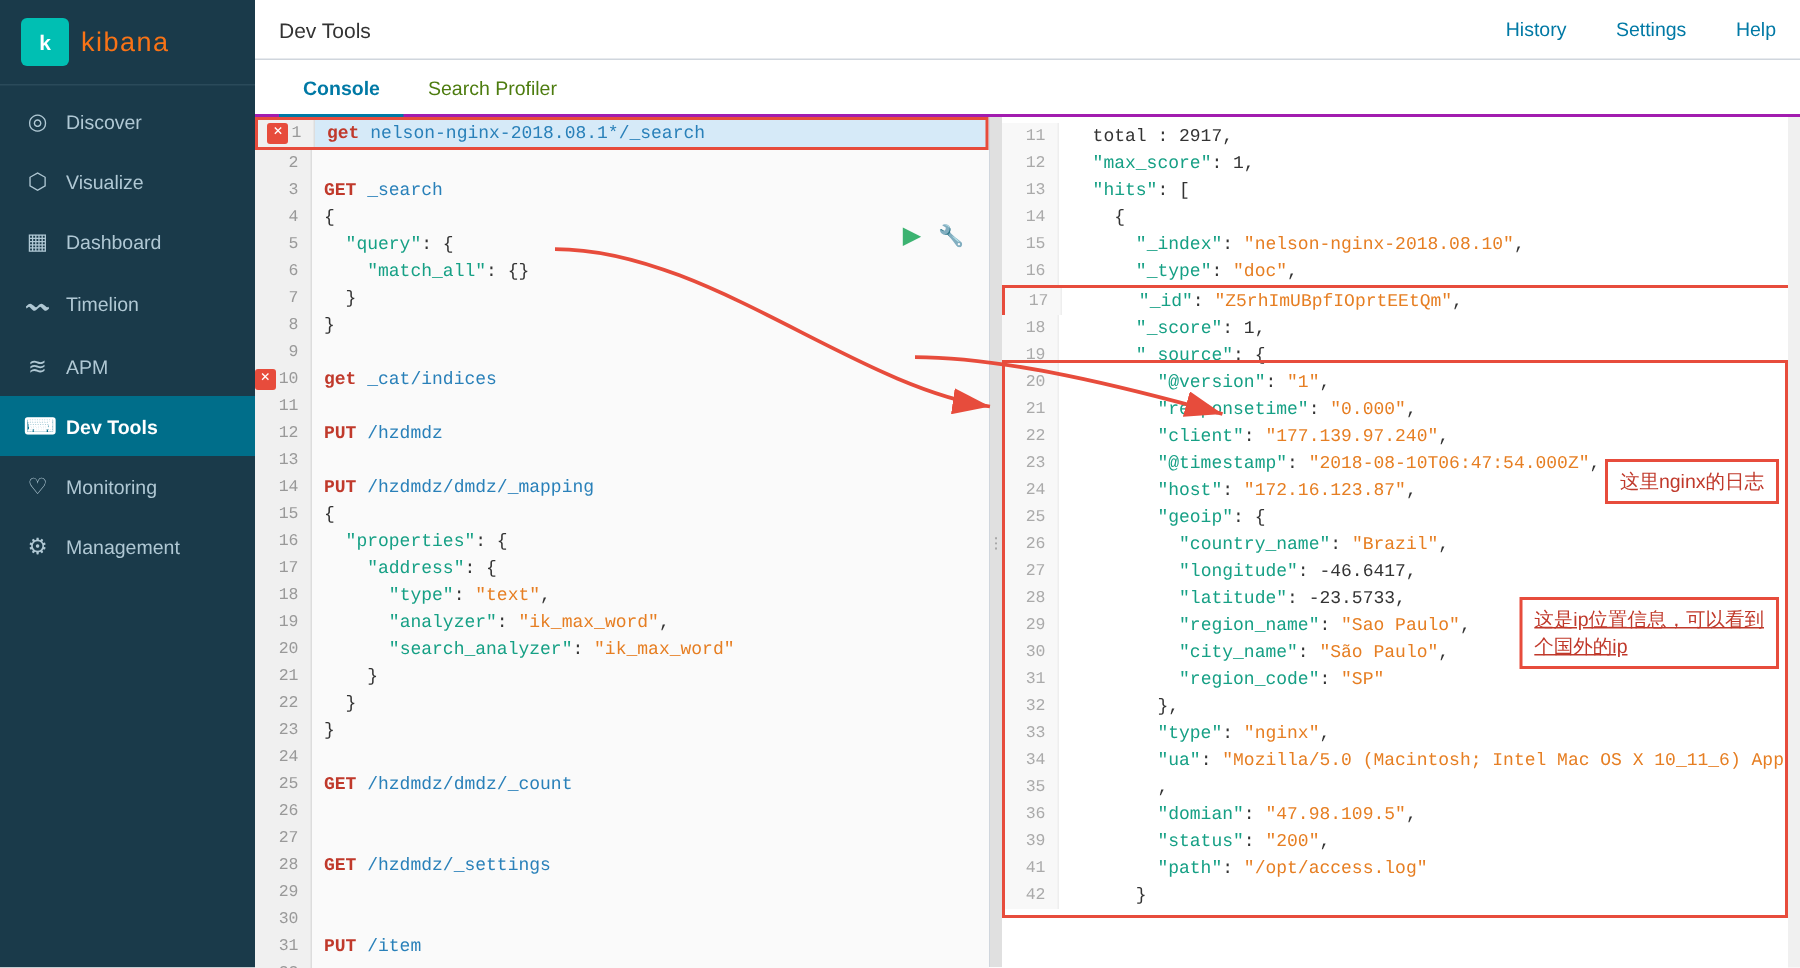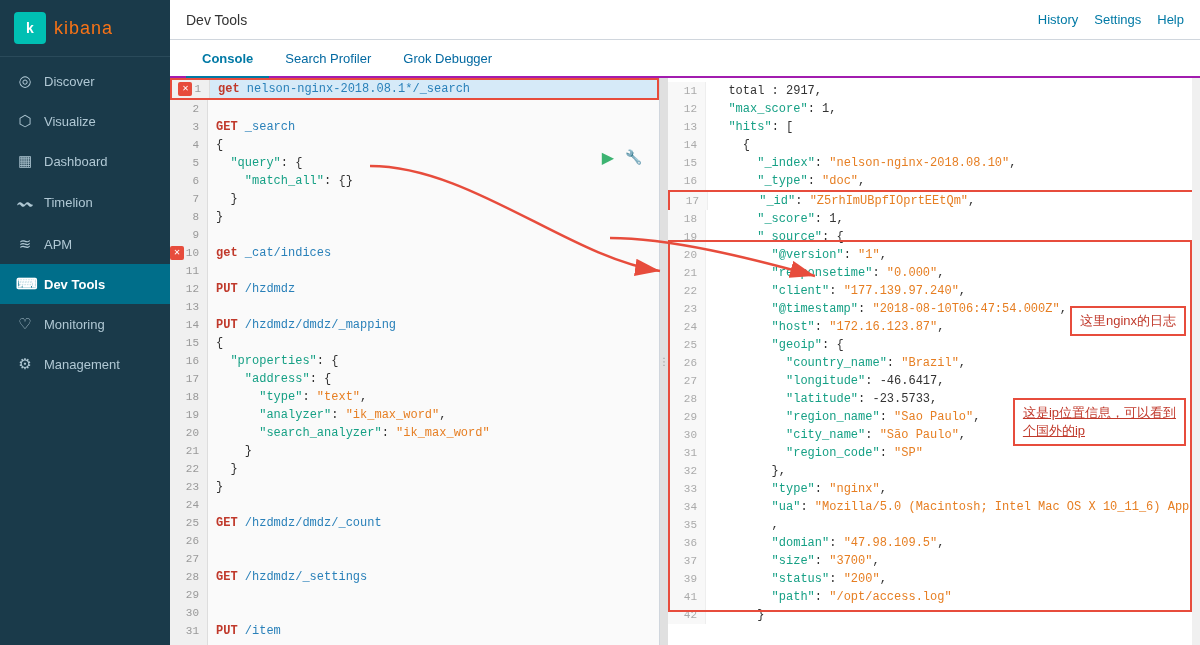--- a/index.html
+++ b/index.html
@@ -57,36 +57,36 @@
     .top-bar {
       display: flex;
       align-items: center;
       justify-content: space-between;
       padding: 0 16px;
       height: 40px;
       border-bottom: 1px solid #d0d6dd;
       background: #fff;
     }
     .top-bar-title { font-size: 14px; color: #333; font-weight: 400; }
-    .top-bar-actions { display: flex; gap: 16px; }
+    .top-bar-actions { display: flex; gap: 33px; }
     .top-bar-actions span { color: #0079a5; cursor: pointer; font-size: 13px; }
 
     
     .tabs {
       display: flex;
       align-items: center;
       border-bottom: 2px solid #a21caf;
       padding: 0 0 0 16px;
       background: #fff;
       height: 38px;
     }
     .tab {
       padding: 10px 16px;
       cursor: pointer;
-      color: #0369a1;
+      color: #4d7c0f;
       font-size: 13px;
       border-bottom: 2px solid transparent;
       margin-bottom: -2px;
     }
     .tab.active { color: #0079a5; border-bottom: 2px solid #0079a5; font-weight: 600; }
 
     
     .editor-area {
       display: flex;
       flex: 1;
@@ -301,23 +301,20 @@
     </div>
   </div>
 
   <div class="tabs">
     <div class="tab active">
       <span>Console</span>
     </div>
     <div class="tab">
       <span>Search Profiler</span>
     </div>
-    <div class="tab">
-      <span>Grok Debugger</span>
-    </div>
   </div>
 
   <div class="editor-area" style="position:relative;">
 
     <div class="editor-panel">
       <div class="editor-content" id="editor-content">
 
         <div class="code-line search-bar-line">
           <div class="line-gutter">
             <span class="error-icon">✕</span>
@@ -651,24 +648,20 @@
           <div class="res-line-num">34</div>
           <span class="res-text">        <span style="color:#16a085">"ua"</span>: <span style="color:#e67e22">"Mozilla/5.0 (Macintosh; Intel Mac OS X 10_11_6) AppleWebKit/601.7.7 (KHTML, like Gecko) Version/9.1.2 Safari/601.7.7"</span></span>
         </div>
         <div class="res-line">
           <div class="res-line-num">35</div>
           <span class="res-text">        ,</span>
         </div>
         <div class="res-line">
           <div class="res-line-num">36</div>
           <span class="res-text">        <span style="color:#16a085">"domian"</span>: <span style="color:#e67e22">"47.98.109.5"</span>,</span>
-        </div>
-        <div class="res-line">
-          <div class="res-line-num">37</div>
-          <span class="res-text">        <span style="color:#16a085">"size"</span>: <span style="color:#e67e22">"3700"</span>,</span>
         </div>
         <div class="res-line">
           <div class="res-line-num">39</div>
           <span class="res-text">        <span style="color:#16a085">"status"</span>: <span style="color:#e67e22">"200"</span>,</span>
         </div>
         <div class="res-line">
           <div class="res-line-num">41</div>
           <span class="res-text">        <span style="color:#16a085">"path"</span>: <span style="color:#e67e22">"/opt/access.log"</span></span>
         </div>
         <div class="res-line">

